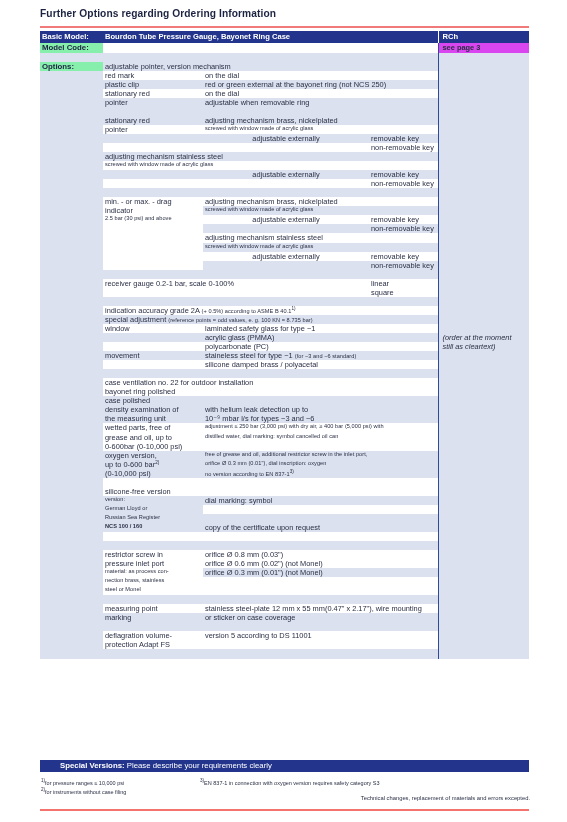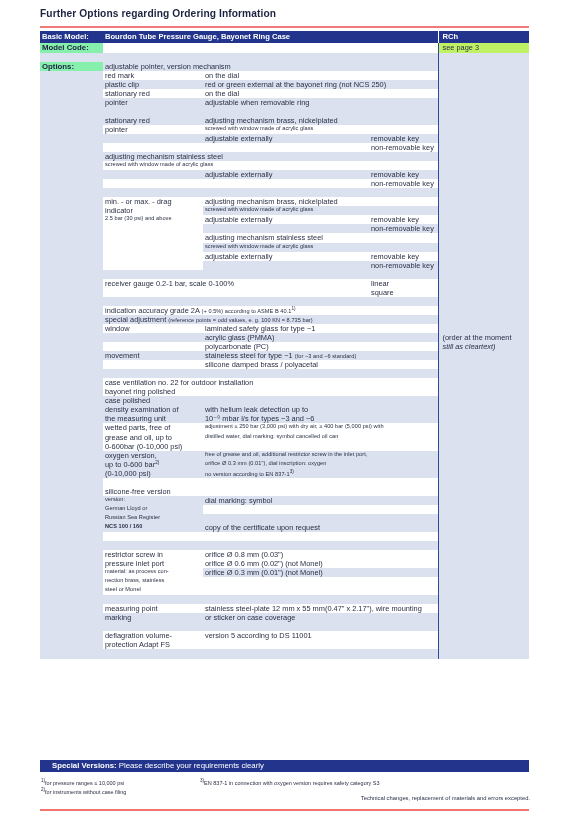--- a/index.html
+++ b/index.html
@@ -62,33 +62,33 @@
   .wh{background:#ffffff;}
   .lav{background:#dbe1ee;}
   .gap{background:#dbe1ee;height:5px;}
   .gapw{background:#ffffff;height:4px;}
 
   
   td.lblcol{background:#86efac;font-weight:bold;color:#1c2340;font-size:7.8px;}
   td.lblplain{background:#dbe1ee;}
 
   
-  td.rcol{background:#bef264;border-left:1.4px solid #2b4c9b;padding-left:4px;}
+  td.rcol{background:#d946ef;border-left:1.4px solid #2b4c9b;padding-left:4px;font-weight:bold;}
   td.rcol-plain{background:#dbe1ee;border-left:1.4px solid #2b4c9b;padding-left:4px;}
 
   .tiny{font-size:5.6px;letter-spacing:.05px;}
   .b{font-weight:bold;}
   .sup{font-size:4.6px;vertical-align:super;}
-  .rt{text-align:left;padding-right:3px;}
+  .rt{text-align:center;padding-right:3px;}
 
   
   .special{
     position:absolute;left:40px;top:760px;width:489px;height:12px;
     background:#22348c;color:#ffffff;
-    font-size:7.8px;line-height:12px;padding-left:12px;
+    font-size:7.8px;line-height:12px;padding-left:20px;
     box-sizing:border-box;
   }
   .special .b{font-weight:bold;}
 
   
   .fn{position:absolute;font-size:5.5px;color:#2a2f45;line-height:1.5;}
   .fn-left{left:41px;top:778px;width:220px;}
   .fn-right{left:200px;top:778px;width:330px;}
   .fn-tech{position:absolute;left:200px;top:795px;width:330px;
            font-size:5.8px;text-align:right;color:#2a2f45;}
@@ -319,21 +319,21 @@
       <tr>
         <td class="lblplain"></td>
         <td class="wh">window</td>
         <td class="wh" colspan="2">laminated safety glass for type −1</td>
         <td class="rcol-plain"></td>
       </tr>
       <tr>
         <td class="lblplain"></td>
         <td class="sh"></td>
         <td class="sh" colspan="2">acrylic glass (PMMA)</td>
-        <td class="rcol-plain" style="margin-top:37px;">(order at the moment</td>
+        <td class="rcol-plain" style="font-style:italic;margin-top:37px;">(order at the moment</td>
       </tr>
       <tr>
         <td class="lblplain"></td>
         <td class="wh"></td>
         <td class="wh" colspan="2">polycarbonate (PC)</td>
         <td class="rcol-plain" style="font-style:italic;">still as cleartext)</td>
       </tr>
       <tr>
         <td class="lblplain"></td>
         <td class="sh">movement</td>

